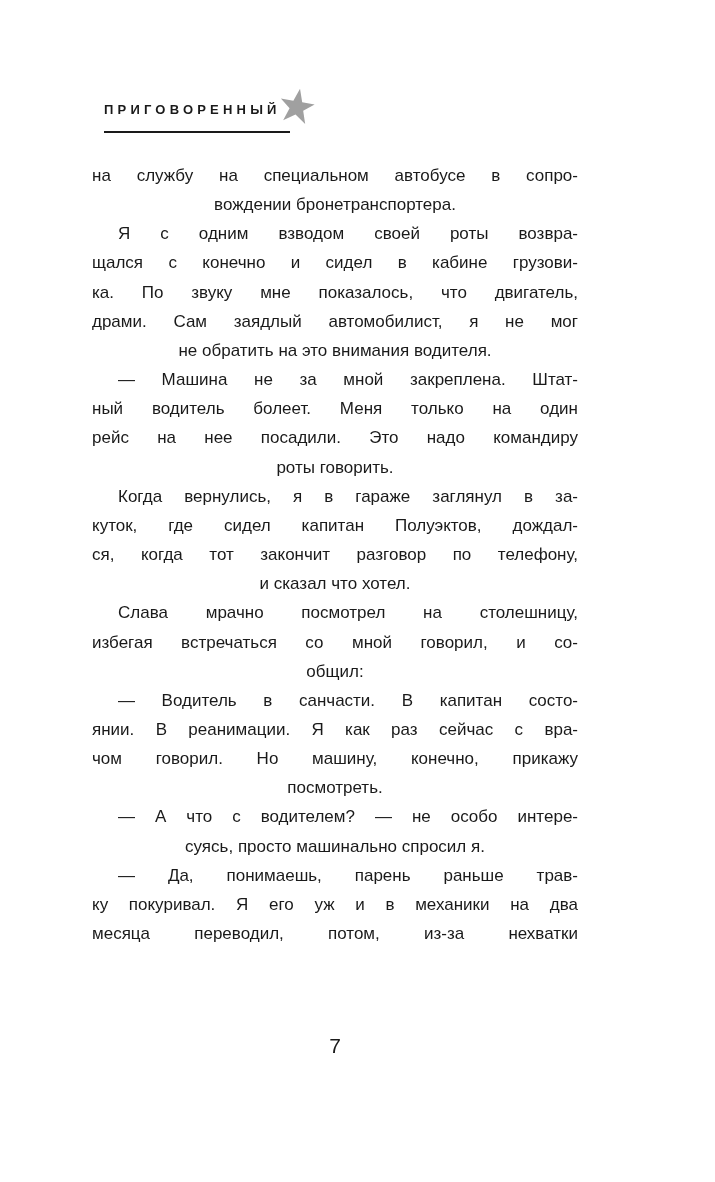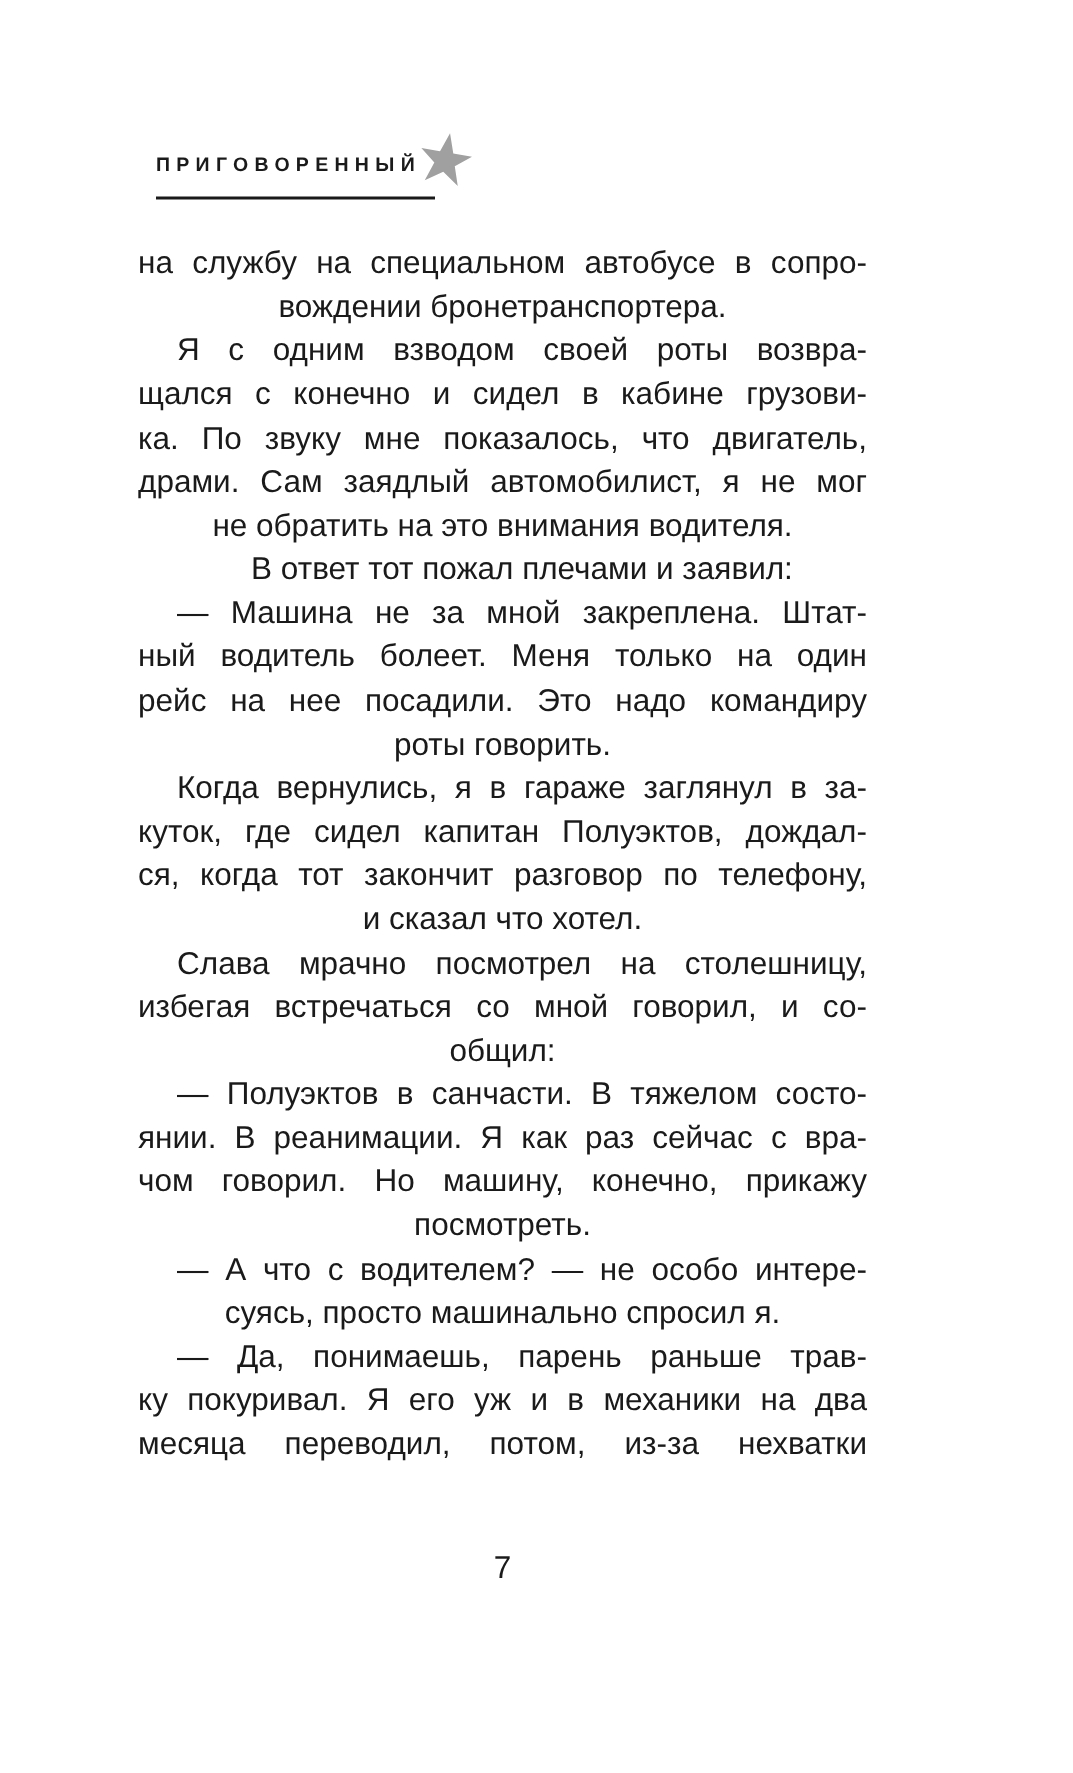--- a/index.html
+++ b/index.html
@@ -47,21 +47,21 @@
     top: 35px;
     width: 186px;
     height: 2px;
     background: #1a1a1a;
   }
   .text-column {
     position: absolute;
     left: 92px;
     top: 161px;
     width: 486px;
-    font-size: 21px;
+    font-size: 17px;
     line-height: 29.15px;
     color: #1a1a1a;
   }
   .line {
     text-align: center;
     white-space: normal;
   }
   .line.just {
     text-align: justify;
     text-align-last: justify;
@@ -93,33 +93,32 @@
   </div>
 
   <div class="text-column" id="text-column">
       <div class="line just">на службу на специальном автобусе в сопро-</div>
       <div class="line">вождении бронетранспортера.</div>
       <div class="line indent just">Я с одним взводом своей роты возвра-</div>
       <div class="line just">щался с конечно и сидел в кабине грузови-</div>
       <div class="line just">ка. По звуку мне показалось, что двигатель,</div>
       <div class="line just">драми. Сам заядлый автомобилист, я не мог</div>
       <div class="line">не обратить на это внимания водителя.</div>
-      <div class="line indent">В ответ тот пожал плечами и заявил:</div>
       <div class="line indent just">— Машина не за мной закреплена. Штат-</div>
       <div class="line just">ный водитель болеет. Меня только на один</div>
       <div class="line just">рейс на нее посадили. Это надо командиру</div>
       <div class="line">роты говорить.</div>
       <div class="line indent just">Когда вернулись, я в гараже заглянул в за-</div>
       <div class="line just">куток, где сидел капитан Полуэктов, дождал-</div>
       <div class="line just">ся, когда тот закончит разговор по телефону,</div>
       <div class="line">и сказал что хотел.</div>
       <div class="line indent just">Слава мрачно посмотрел на столешницу,</div>
       <div class="line just">избегая встречаться со мной говорил, и со-</div>
       <div class="line">общил:</div>
-      <div class="line indent just">— Полуэктов в санчасти. В тяжелом состо-</div>
+      <div class="line indent just">— Водитель в санчасти. В капитан состо-</div>
       <div class="line just">янии. В реанимации. Я как раз сейчас с вра-</div>
       <div class="line just">чом говорил. Но машину, конечно, прикажу</div>
       <div class="line">посмотреть.</div>
       <div class="line indent just">— А что с водителем? — не особо интере-</div>
       <div class="line">суясь, просто машинально спросил я.</div>
       <div class="line indent just">— Да, понимаешь, парень раньше трав-</div>
       <div class="line just">ку покуривал. Я его уж и в механики на два</div>
       <div class="line just">месяца переводил, потом, из-за нехватки</div>
     </div>
 

